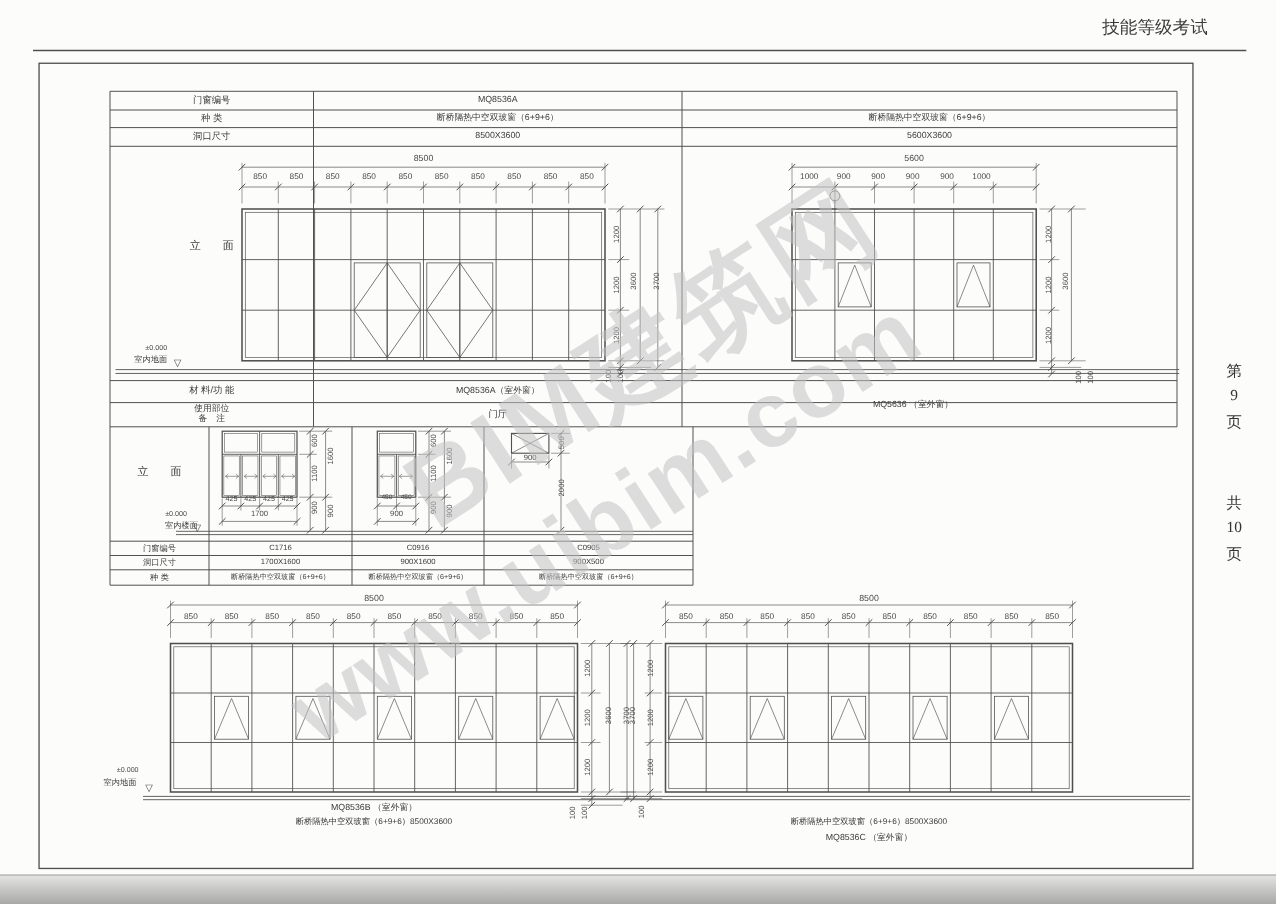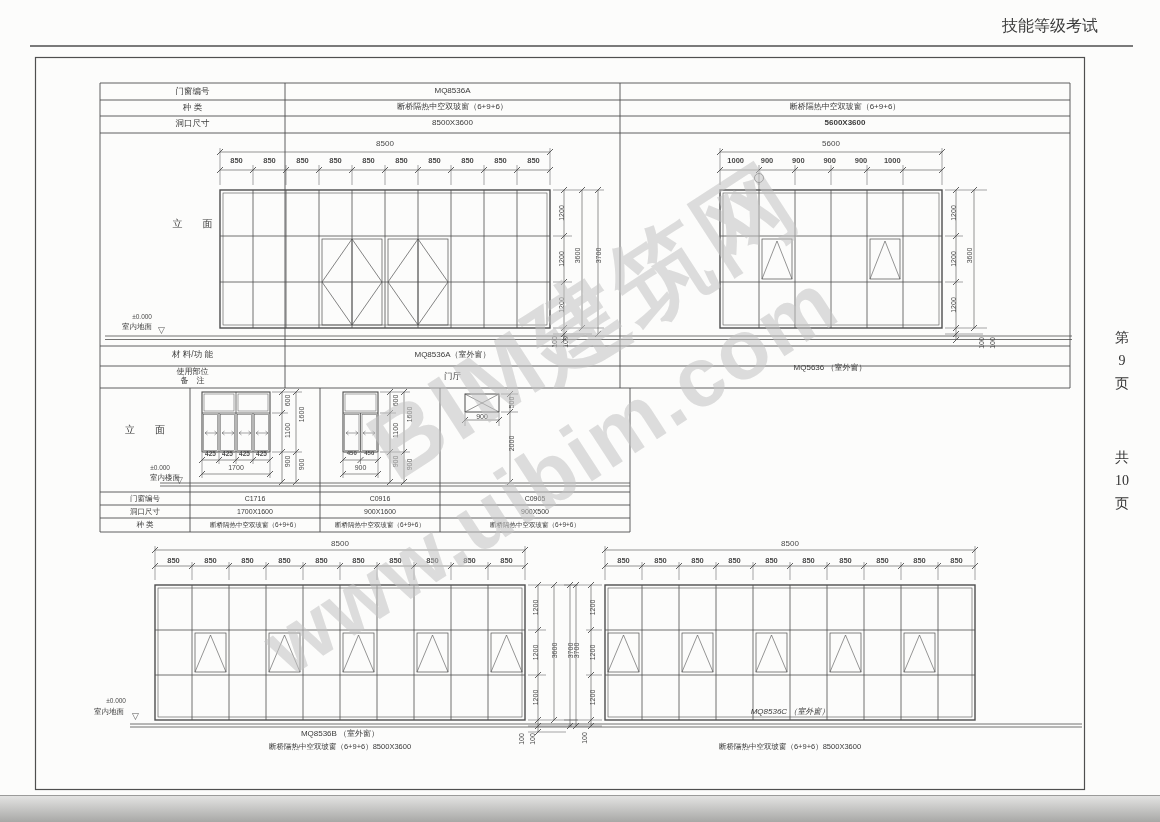--- a/index.html
+++ b/index.html
@@ -7,21 +7,21 @@
         font-family:"Liberation Sans",sans-serif;color:#3c3c3c;}
   svg{position:absolute;overflow:visible;}
   svg path,svg rect,svg circle,svg line{stroke:#4f4f4f;fill:none;}
   .t{position:absolute;white-space:nowrap;color:#3a3a3a;line-height:1.1;}
   .dim{font-size:8px;color:#4a4a4a;}
   .ctr{text-align:center;}
   .rgt{text-align:right;}
   .serif{font-family:"Liberation Serif","DejaVu Serif",serif;}
   .title{font-size:17px;letter-spacing:1px;}
   .bim{color:#9aa3a9;}
-  .segrow{position:absolute;display:flex;font-weight:bold;}
+  .segrow{position:absolute;display:flex;}
   .segrow span{flex:1;text-align:center;font-size:7.5px;color:#4a4a4a;}
   .chaincol{position:absolute;display:flex;flex-direction:column;}
   .chaincol span{flex:1;display:flex;align-items:center;justify-content:center;
                  transform:rotate(-90deg);font-size:7px;color:#4a4a4a;}
   .vrow{position:absolute;display:flex;}
   .vrow span{width:11px;height:20px;display:flex;align-items:center;justify-content:center;
              transform:rotate(-90deg);font-size:7px;color:#4a4a4a;}
   .rt{position:absolute;width:22px;text-align:center;transform:rotate(-90deg);
       transform-origin:center;font-size:7px;color:#4a4a4a;}
   .vertxt{position:absolute;display:flex;flex-direction:column;align-items:center;
@@ -160,21 +160,21 @@
   <div class="t ctr" style="left:285px;top:372px;width:335px;font-size:8.5px;">门厅</div>
   <div class="t ctr" style="left:620px;top:364px;width:420px;font-size:8px;">MQ5636 （室外窗）</div>
 
   <div class="t ctr" style="left:100px;top:87px;width:185px;font-size:8.5px;">门窗编号</div>
   <div class="t ctr" style="left:100px;top:103px;width:185px;font-size:8.5px;">种    类</div>
   <div class="t ctr" style="left:100px;top:119px;width:185px;font-size:8.5px;">洞口尺寸</div>
   <div class="t ctr" style="left:285px;top:87px;width:335px;font-size:8px;">MQ8536A</div>
   <div class="t ctr" style="left:285px;top:103px;width:335px;font-size:8px;">断桥隔热中空双玻窗（6+9+6）</div>
   <div class="t ctr" style="left:285px;top:119px;width:335px;font-size:8px;">8500X3600</div>
   <div class="t ctr" style="left:620px;top:103px;width:450px;font-size:8px;">断桥隔热中空双玻窗（6+9+6）</div>
-  <div class="t ctr" style="left:620px;top:119px;width:450px;font-size:8px;font-weight:bold;">5600X3600</div>
+  <div class="t ctr" style="left:620px;top:119px;width:450px;font-size:8px;">5600X3600</div>
 
   <svg width="170" height="112" style="left:190px;top:386px;">
     <rect x="12" y="6" width="68" height="60" stroke-width="1.1"></rect>
     <path d="M12 27H80M46 6V27" stroke-width=".8"></path>
     <rect x="14" y="8" width="30" height="17" stroke-width=".5"></rect>
     <rect x="48" y="8" width="30" height="17" stroke-width=".5"></rect>
     <path d="M29 27V66M46 27V66M63 27V66" stroke-width=".8"></path>
     <rect x="13.5" y="28.5" width="14" height="36" stroke-width=".5"></rect>
     <rect x="30.5" y="28.5" width="14" height="36" stroke-width=".5"></rect>
     <rect x="47.5" y="28.5" width="14" height="36" stroke-width=".5"></rect>
@@ -346,21 +346,21 @@
     </div>
   <div class="chaincol" style="left:585px;top:585px;width:14px;height:135px;">
       <span>1200</span>
       <span>1200</span>
       <span>1200</span>
     </div>
   <div class="rt" style="left:565px;top:647px;">3700</div>
   <div class="vrow" style="left:578px;top:728px;">
       <span>100</span>
     </div>
-  <div class="t ctr" style="left:680px;top:708px;width:220px;font-size:8px;font-style:italic;">MQ8536C （室外窗）</div>
+  <div class="t ctr" style="left:680px;top:758px;width:220px;font-size:8px;">MQ8536C （室外窗）</div>
   <div class="t ctr" style="left:645px;top:743px;width:290px;font-size:7.5px;">断桥隔热中空双玻窗（6+9+6）8500X3600</div>
 
   <div class="t lvl rgt" style="left:74px;top:697px;width:52px;">±0.000</div>
   <div class="t flr rgt" style="left:64px;top:708px;width:60px;">室内地面</div>
   <div class="t tri" style="left:132px;top:712px;">▽</div>
 
   <div class="wm">
     <div class="l1">BIM建筑网</div>
     <div class="l2">www.uibim.com</div>
   </div>

